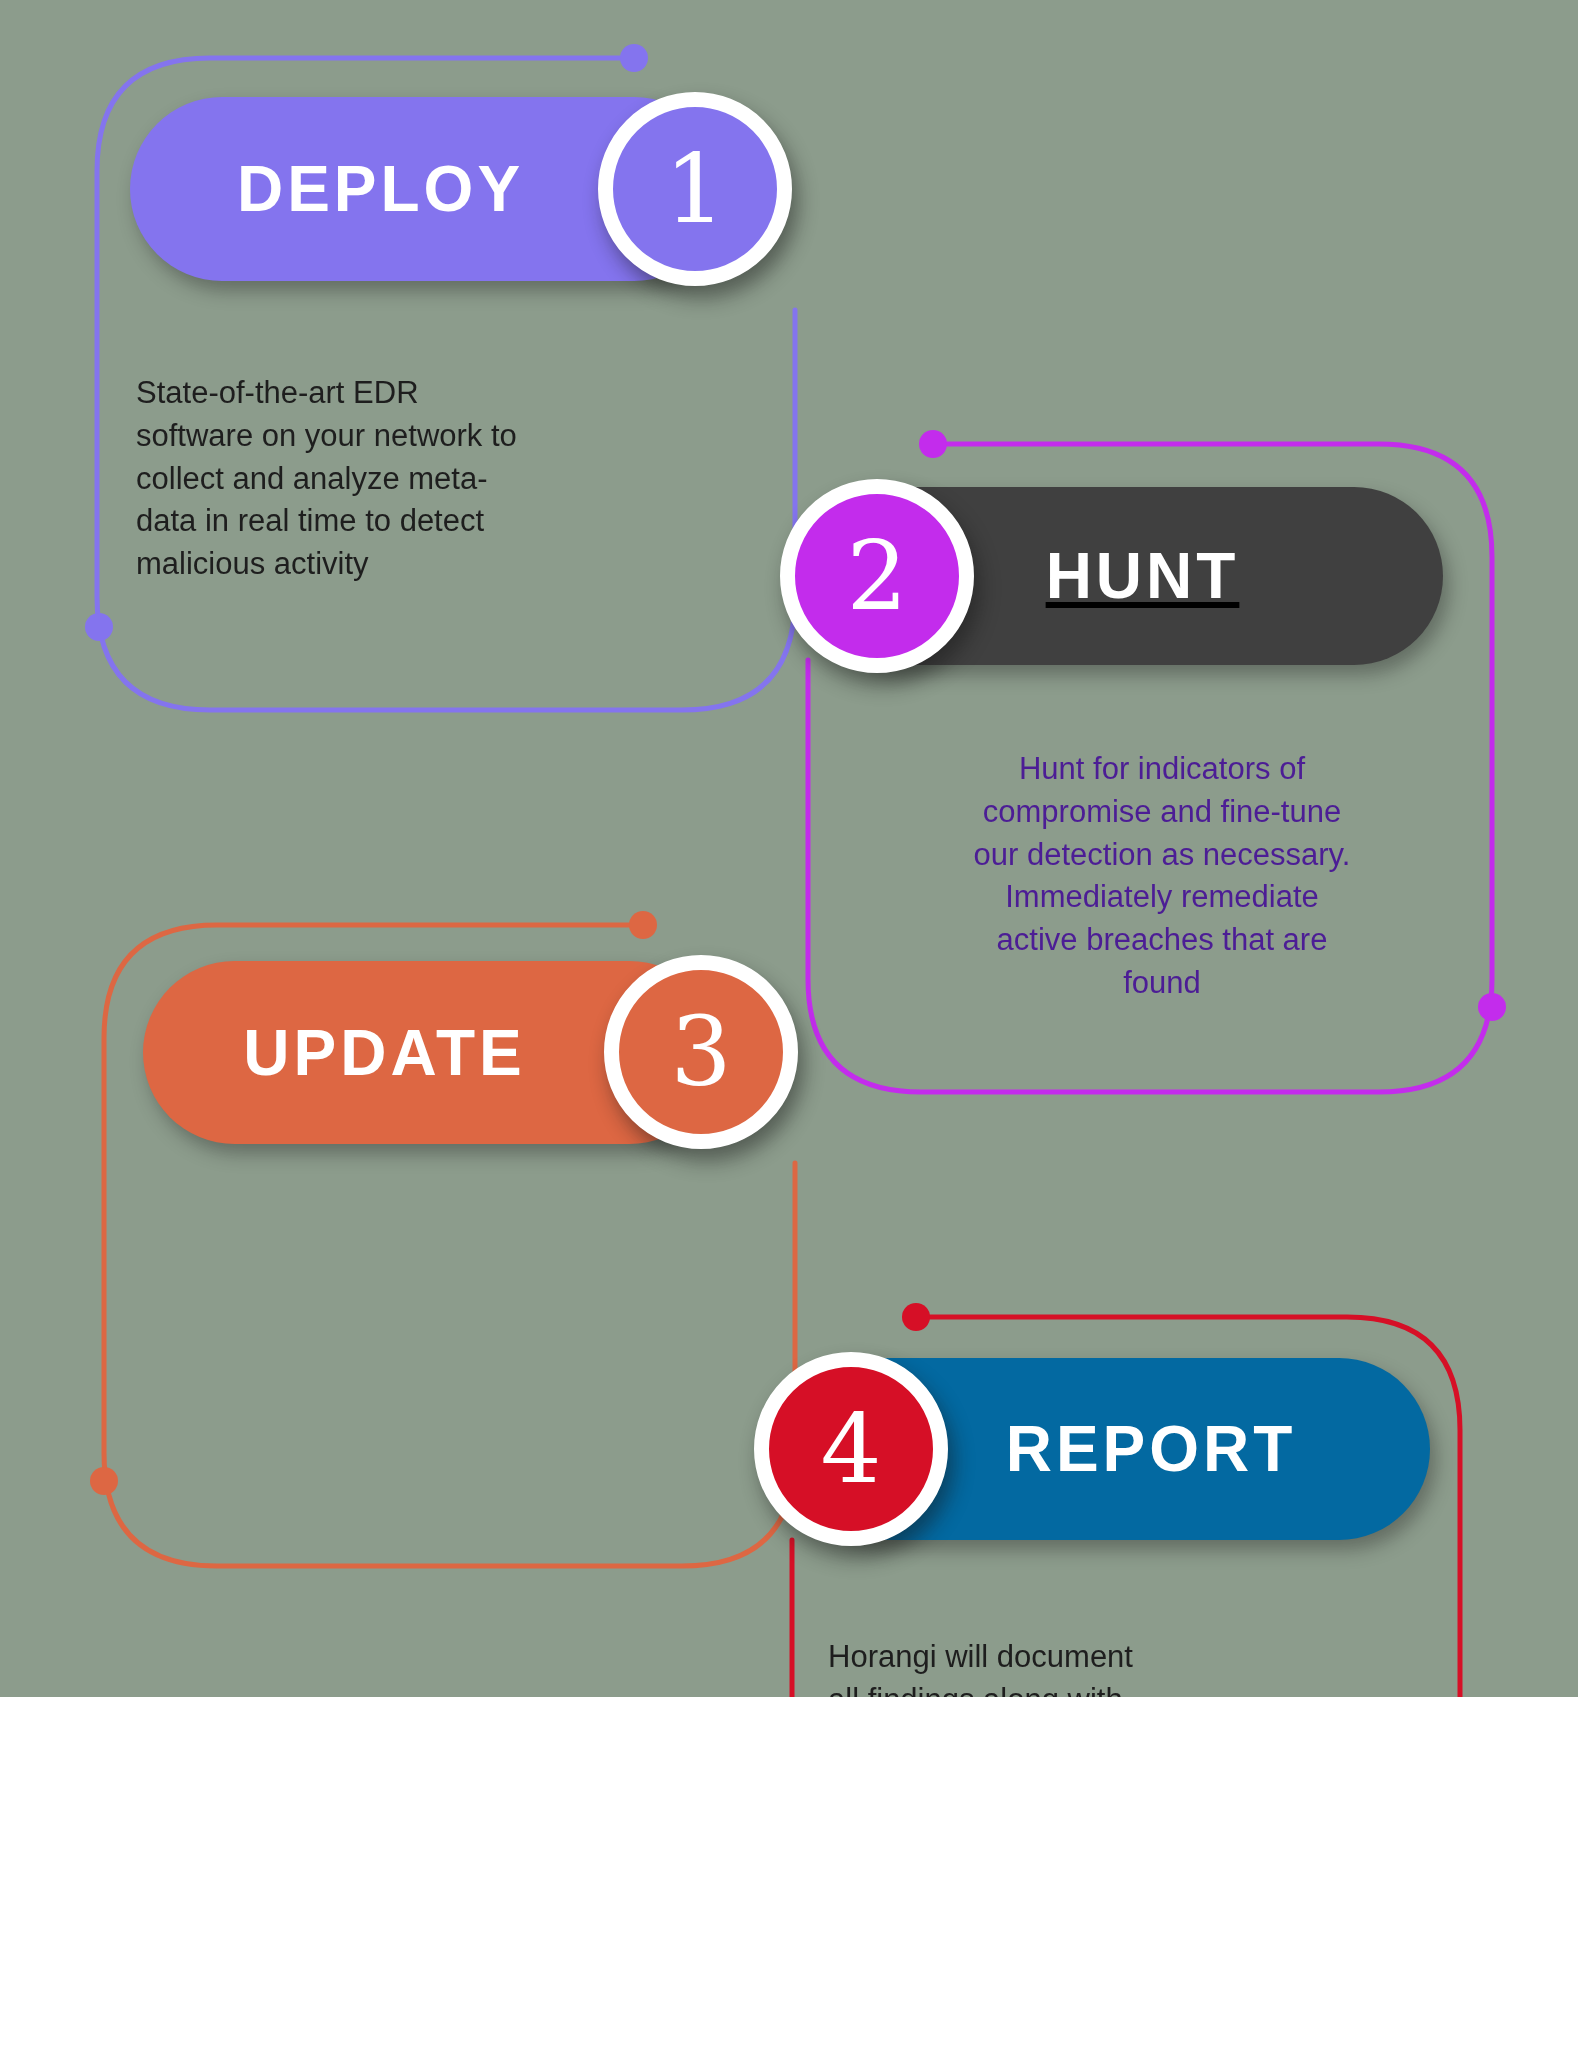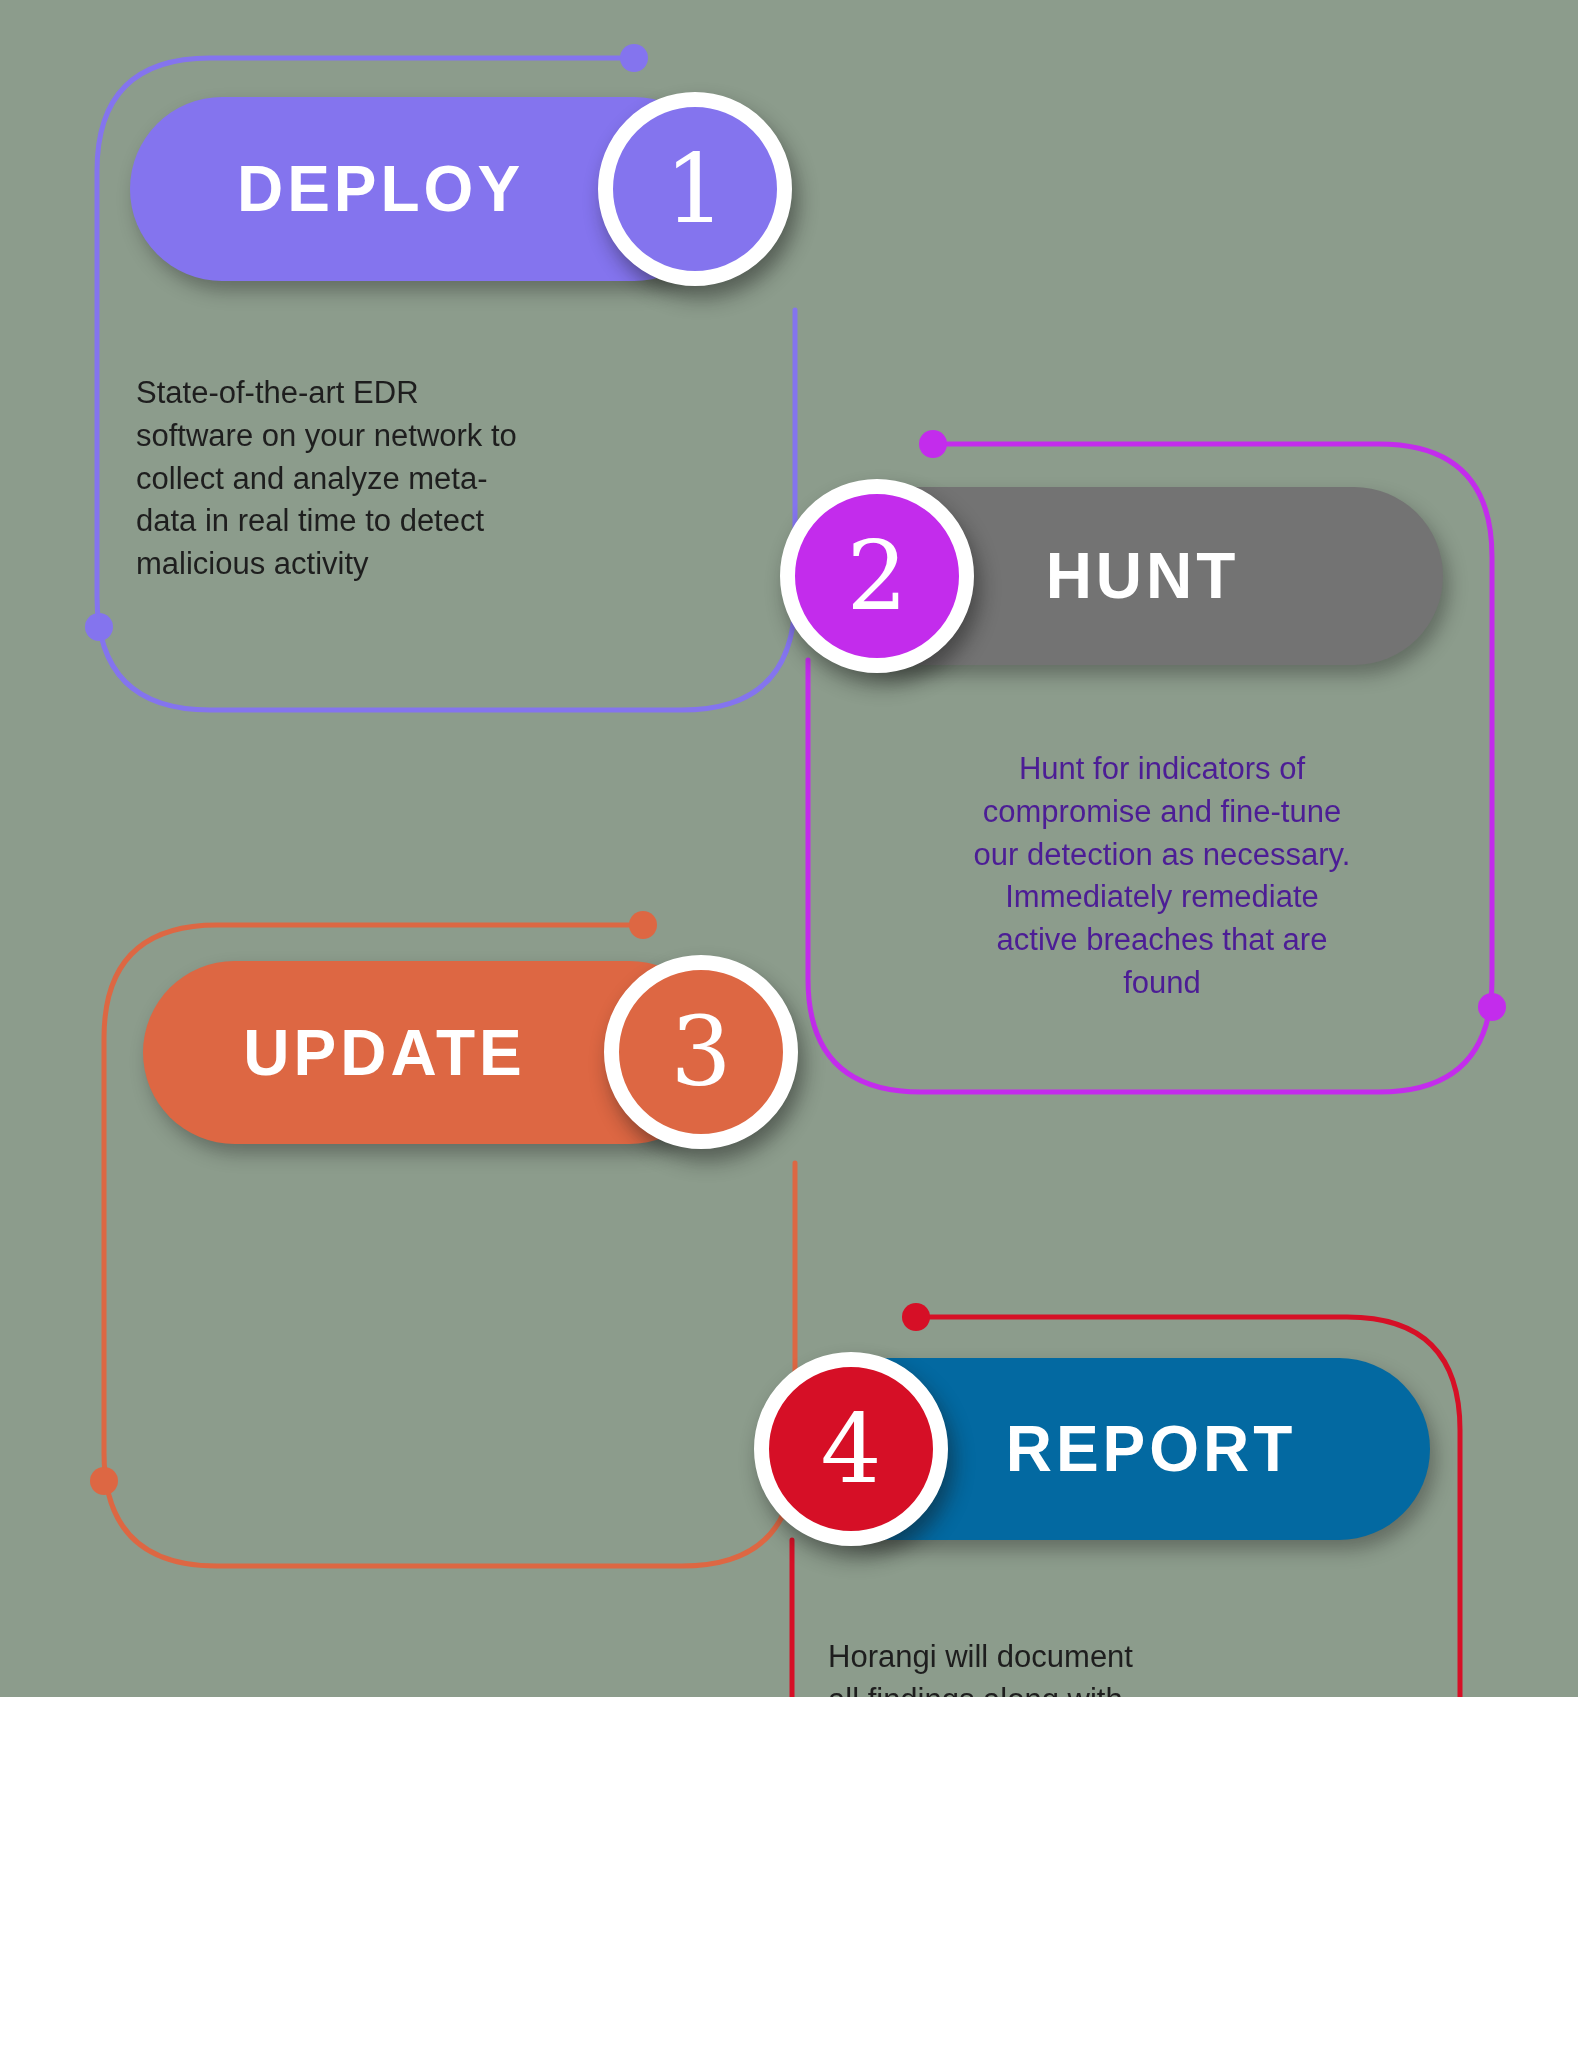--- a/index.html
+++ b/index.html
@@ -114,21 +114,21 @@
   </div>
   <div class="badge badge-deploy" style="background-color: rgb(132, 116, 238);">
     <span class="badge-num">1</span>
   </div>
   <div class="desc desc-deploy" style="color: rgb(30, 30, 30);">State-of-the-art EDR
 software on your network to
 collect and analyze meta-
 data in real time to detect
 malicious activity</div>
 
-  <div class="pill pill-hunt" style="background-color: #737373;">
+  <div class="pill pill-hunt" style="background-color: #404040; text-decoration: underline;">
     <span class="pill-label">HUNT</span>
   </div>
   <div class="badge badge-hunt" style="background-color: rgb(195, 44, 236);">
     <span class="badge-num">2</span>
   </div>
   <div class="desc desc-hunt" style="color: #4c1d95; text-align: center;">Hunt for indicators of
 compromise and fine-tune
 our detection as necessary.
 Immediately remediate
 active breaches that are

